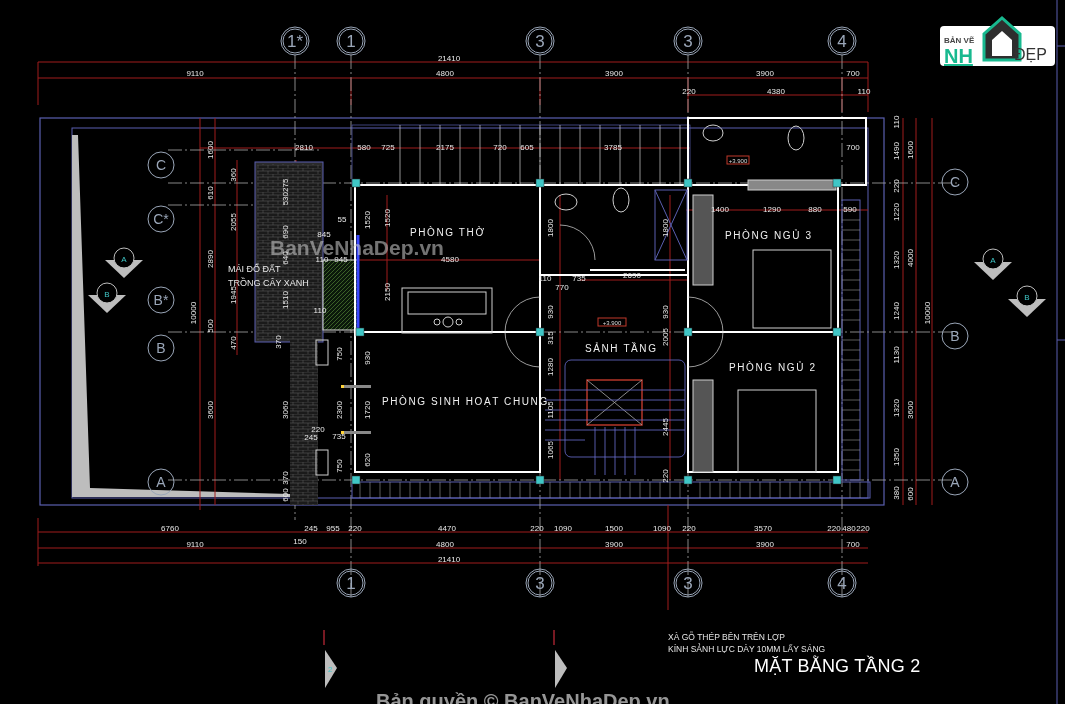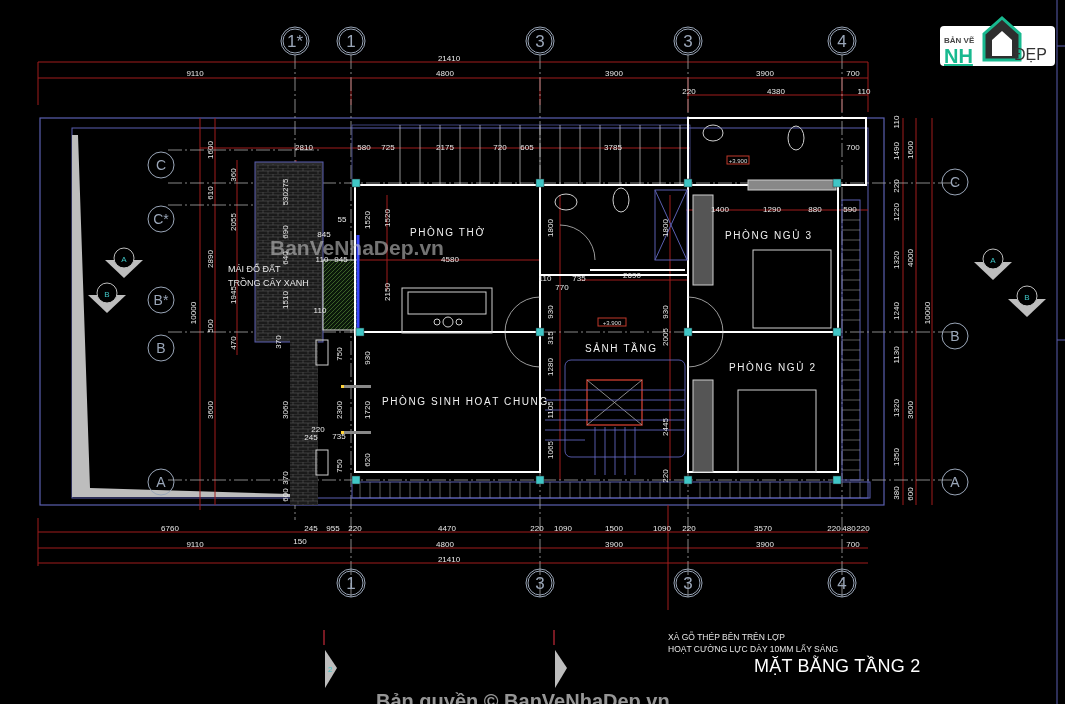--- a/index.html
+++ b/index.html
@@ -401,17 +401,17 @@
   </svg>
   <span class="top">BẢN VẼ</span>
   <span class="nh">NH</span>
   <span class="dep">ĐẸP</span>
 </div>
 
 <div class="wm" style="left:270px;top:236px">BanVeNhaDep.vn</div>
 
 <div class="notes">
   <div>XÀ GỖ THÉP BÊN TRÊN LỢP</div>
-  <div>HOẠT CƯỜNG LỰC DÀY 10MM LẤY SÁNG</div>
+  <div>KÍNH SẢNH LỰC DÀY 10MM LẤY SÁNG</div>
 </div>
 
 <div class="copyright">Bản quyền © BanVeNhaDep.vn</div>
 <div class="title">MẶT BẰNG TẦNG 2</div>
 
 </body></html>

